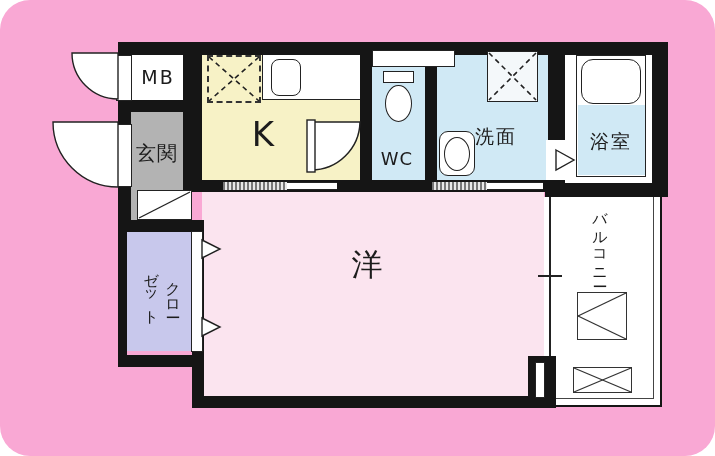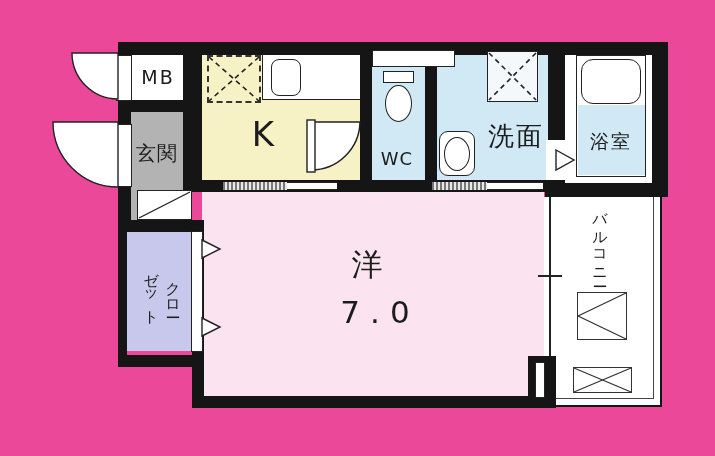--- a/index.html
+++ b/index.html
@@ -1,18 +1,18 @@
 <!DOCTYPE html>
 <html style="--c-wall: #151515; --c-kitchen: #f7f2c6; --c-main-room: #fbe4ef; --c-wet-area: #d0e9f5; --c-closet: #c8c8ec; --c-entrance: #b3b3b3;"><head>
 <meta charset="utf-8">
 <style>
   html,body{margin:0;padding:0;background:#fff;}
   #canvas{
-    position:relative;width:715px;height:456px;background:#ec4899;overflow:hidden;
-    font-family:"DejaVu Sans",sans-serif;color:#1c1c1c;
+    position:relative;width:715px;height:456px;background:#f9a8d4;overflow:hidden;
+    font-family:"DejaVu Sans",sans-serif;color:#1c1c1c;border-radius:30px;
   }
   .abs{position:absolute;}
   .wall{position:absolute;background:var(--c-wall,#151515);}
   .gap{position:absolute;background:#fff;border:1px solid #222;box-sizing:border-box;}
   .fill{position:absolute;}
   .fixture{position:absolute;background:#fff;border:1.5px solid #222;box-sizing:border-box;}
   .hatch{position:absolute;background:repeating-linear-gradient(90deg,#777 0 2px,#e8e8e8 2px 4px);}
   .lbl{position:absolute;transform:translate(-50%,-50%);white-space:nowrap;line-height:1;}
   .vtext{position:absolute;writing-mode:vertical-rl;text-orientation:mixed;line-height:1.45;}
   svg.lines{position:absolute;left:0;top:0;pointer-events:none;}
@@ -96,20 +96,19 @@
     <line x1="626" y1="293" x2="578" y2="316" stroke="#333" stroke-width="1.3"></line>
     <line x1="626" y1="339" x2="578" y2="316" stroke="#333" stroke-width="1.3"></line>
     <line x1="574" y1="368" x2="631" y2="392" stroke="#333" stroke-width="1.3"></line>
     <line x1="631" y1="368" x2="574" y2="392" stroke="#333" stroke-width="1.3"></line>
   </svg>
 
   <div class="lbl" style="left:158px;top:77px;font-size:19px;letter-spacing:2px;">MB</div>
   <div class="lbl" style="left:157px;top:153px;font-size:20px;letter-spacing:1px;">玄関</div>
   <div class="lbl" style="left:263px;top:134px;font-size:34px;">K</div>
   <div class="lbl" style="left:397px;top:159px;font-size:18px;letter-spacing:1px;">WC</div>
-  <div class="lbl" style="left:516px;top:136px;font-size:26px;letter-spacing:2px;">洗面</div>
+  <div class="lbl" style="left:496px;top:136px;font-size:19px;letter-spacing:2px;">洗面</div>
   <div class="lbl" style="left:611px;top:141px;font-size:19px;letter-spacing:2px;">浴室</div>
   <div class="lbl" style="left:367px;top:264px;font-size:31px;">洋</div>
-  <div class="lbl" style="left:380px;top:312px;font-size:31px;letter-spacing:10px;">7.0</div>
   <div class="vtext" style="left:137px;top:262px;width:46px;height:58px;font-size:15px;letter-spacing:2px;text-align:center;">クローゼット</div>
   <div class="vtext" style="left:590px;top:202px;width:20px;height:112px;font-size:15px;letter-spacing:2px;">バルコニー</div>
 
 </div>
 
 </body></html>

